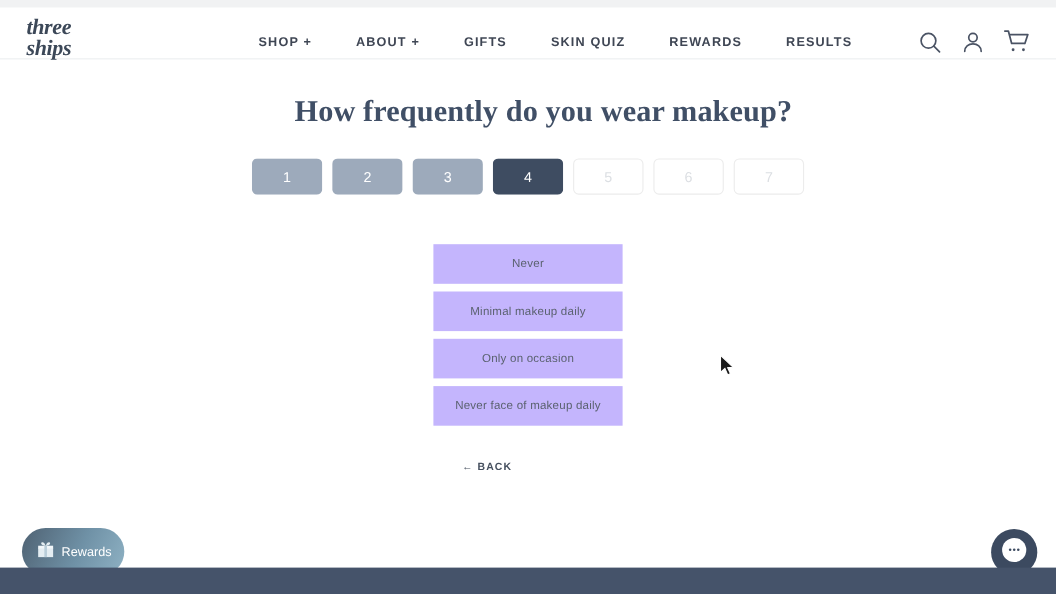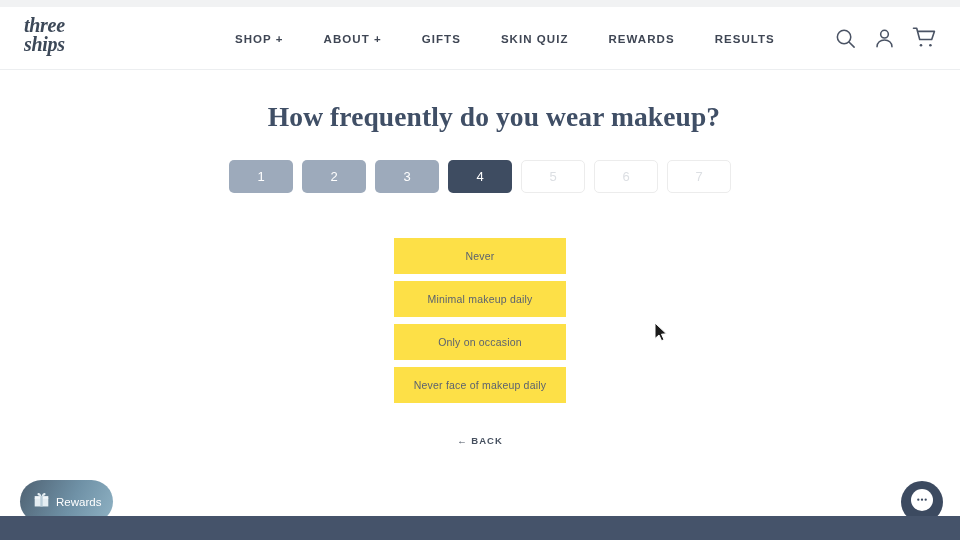--- a/index.html
+++ b/index.html
@@ -18,21 +18,21 @@
 
   
   .announce-strip {
     height: 7px;
     background: #f1f2f3;
     width: 100%;
   }
 
   
   .site-header {
-    height: 63px;
+    height: 47px;
     width: 100%;
     background: #ffffff;
     border-bottom: 1px solid #eceef0;
     display: flex;
     align-items: center;
     position: relative;
   }
 
   .logo {
     position: absolute;
@@ -123,34 +123,34 @@
 
   .options {
     margin: 45px auto 0;
     width: 172px;
     display: flex;
     flex-direction: column;
     gap: 7px;
   }
   .option {
     height: 36px;
-    background: #fde047;
+    background: #c4b5fd;
     display: flex;
     align-items: center;
     justify-content: center;
     font-size: 10.5px;
     color: #5b6270;
     letter-spacing: 0.2px;
     cursor: pointer;
   }
 
   .back-link {
     margin: 32px auto 0;
     width: 120px;
-    text-align: center;
+    text-align: left;
     font-size: 9.5px;
     font-weight: bold;
     letter-spacing: 1px;
     color: #46505f;
     cursor: pointer;
   }
 
   
   .rewards-pill {
     position: absolute;

